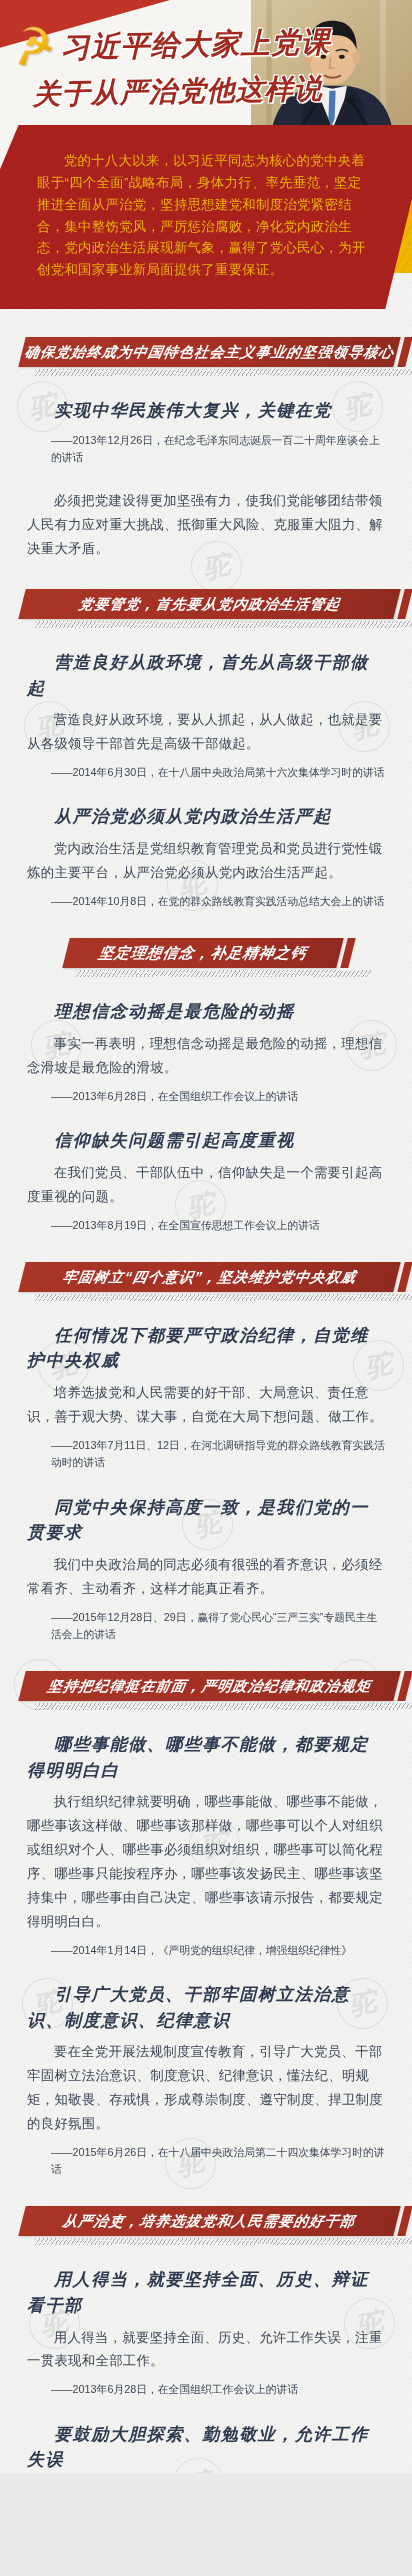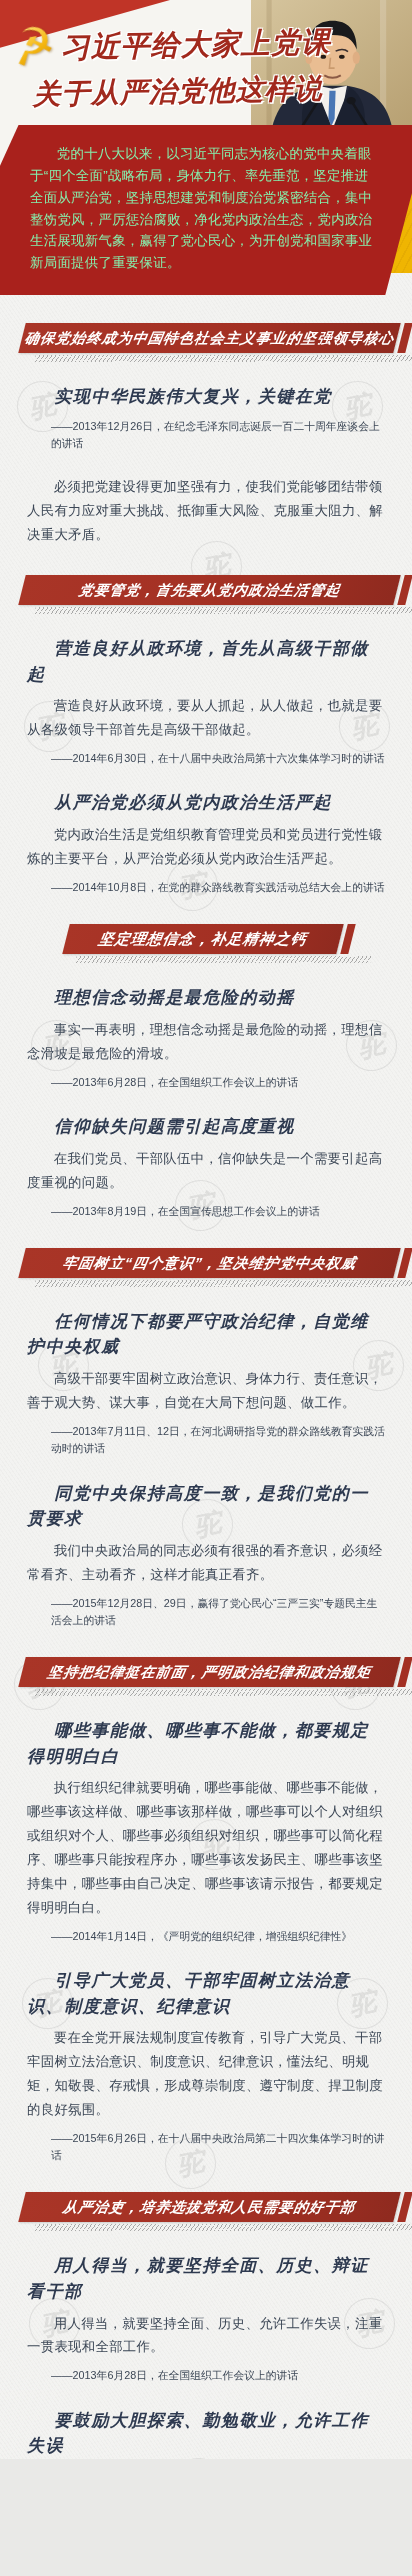--- a/index.html
+++ b/index.html
@@ -35,21 +35,21 @@
   .hd-titles{position:absolute;left:0;top:26px;z-index:6;transform:rotate(-1.2deg);}
   .hd-title{font-weight:bold;font-style:italic;color:#a1291d;letter-spacing:1px;
       text-shadow:1.5px 1.5px 0 #ffffff,-1px -1px 0 #ffffff,1px -1px 0 #ffffff,-1px 1px 0 #ffffff;
       white-space:nowrap;}
   .hd-title.l1{font-size:29px;padding-left:61px;}
   .hd-title.l2{font-size:28px;padding-left:32px;margin-top:7.2px;}
   
   #intro{position:relative;z-index:5;margin-top:-4.1px;background:#a9211c;
       clip-path:polygon(4.5% 0, 100% 0, 100% 40%, 93.5% 100%, 0 100%, 0 24%);
       padding:17.5px 30px 20.6px 29px;}
-  #intro p{margin:1px;color:#86efac;font-size:13.4px;line-height:1.62;text-indent:2em;
+  #intro p{margin:8px;color:#eab308;font-size:13.4px;line-height:1.62;text-indent:2em;
       letter-spacing:0.3px;}
   
   #main{position:relative;z-index:1;}
   .section{margin-top:28px;}
   .banner-wrap{position:relative;height:38px;}
   .banner-bar{position:relative;height:30px;
       background:linear-gradient(100deg,#a93527 0%,#a33023 60%,#8f2a1f 100%);
       transform:skewX(-14deg);display:flex;align-items:center;justify-content:center;
       box-shadow:1px 1px 2.1px rgba(0,0,0,0.15);}
   .banner-label{font-size:15px;font-weight:bold;font-style:italic;color:#ffffff;
@@ -229,21 +229,21 @@
     <div class="banner-wrap wide">
       <div class="banner-bar">
         <span class="banner-label">牢固树立“四个意识”，坚决维护党中央权威</span>
       </div>
       <div class="banner-sliver"></div>
       <div class="banner-hatch"></div>
     </div>
     <div class="quotes">
   <div class="quote">
     <div class="q-heading">任何情况下都要严守政治纪律，自觉维护中央权威</div>
-    <div class="q-body">高级干部要牢固树立政治意识、身体力行、责任意识，善于观大势、谋大事，自觉在大局下想问题、做工作。</div>
+    <div class="q-body">培养选拔党和人民需要的好干部、大局意识、责任意识，善于观大势、谋大事，自觉在大局下想问题、做工作。</div>
     <div class="q-source">——2013年7月11日、12日，在河北调研指导党的群众路线教育实践活动时的讲话</div>
   </div>
 
   <div class="quote">
     <div class="q-heading">同党中央保持高度一致，是我们党的一贯要求</div>
     <div class="q-body">我们中央政治局的同志必须有很强的看齐意识，必须经常看齐、主动看齐，这样才能真正看齐。</div>
     <div class="q-source">——2015年12月28日、29日，赢得了党心民心“三严三实”专题民主生活会上的讲话</div>
   </div>
 </div>
   </section>

